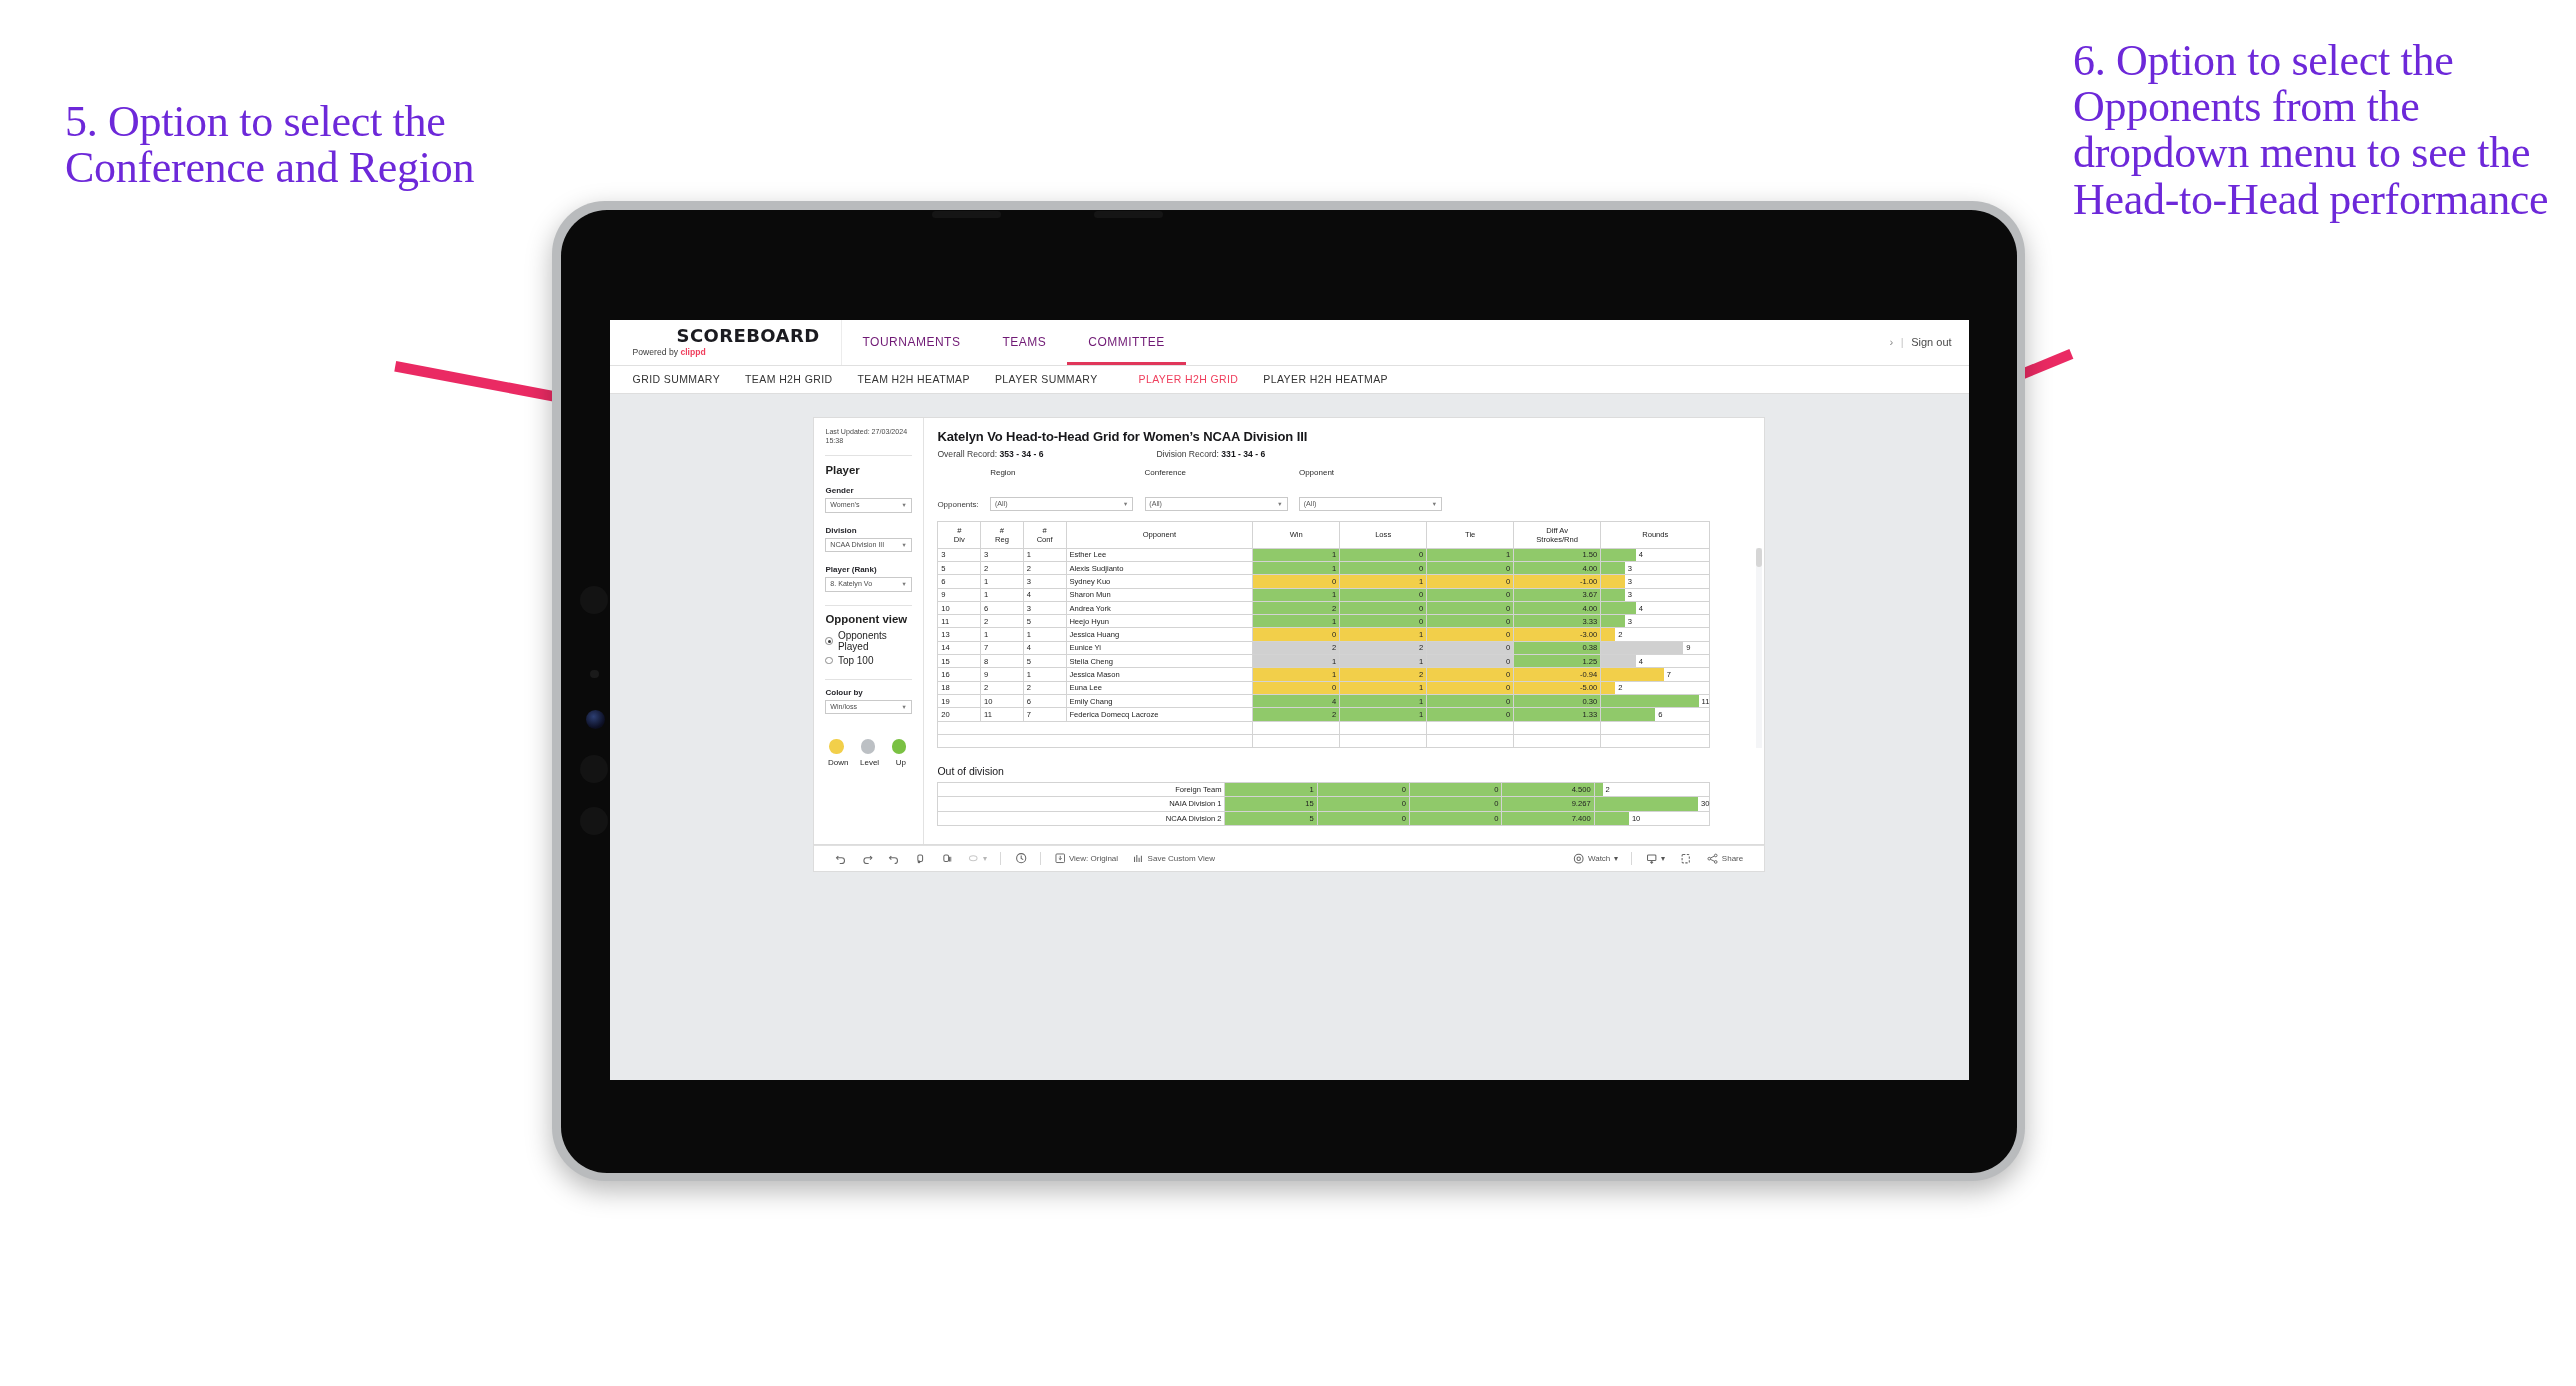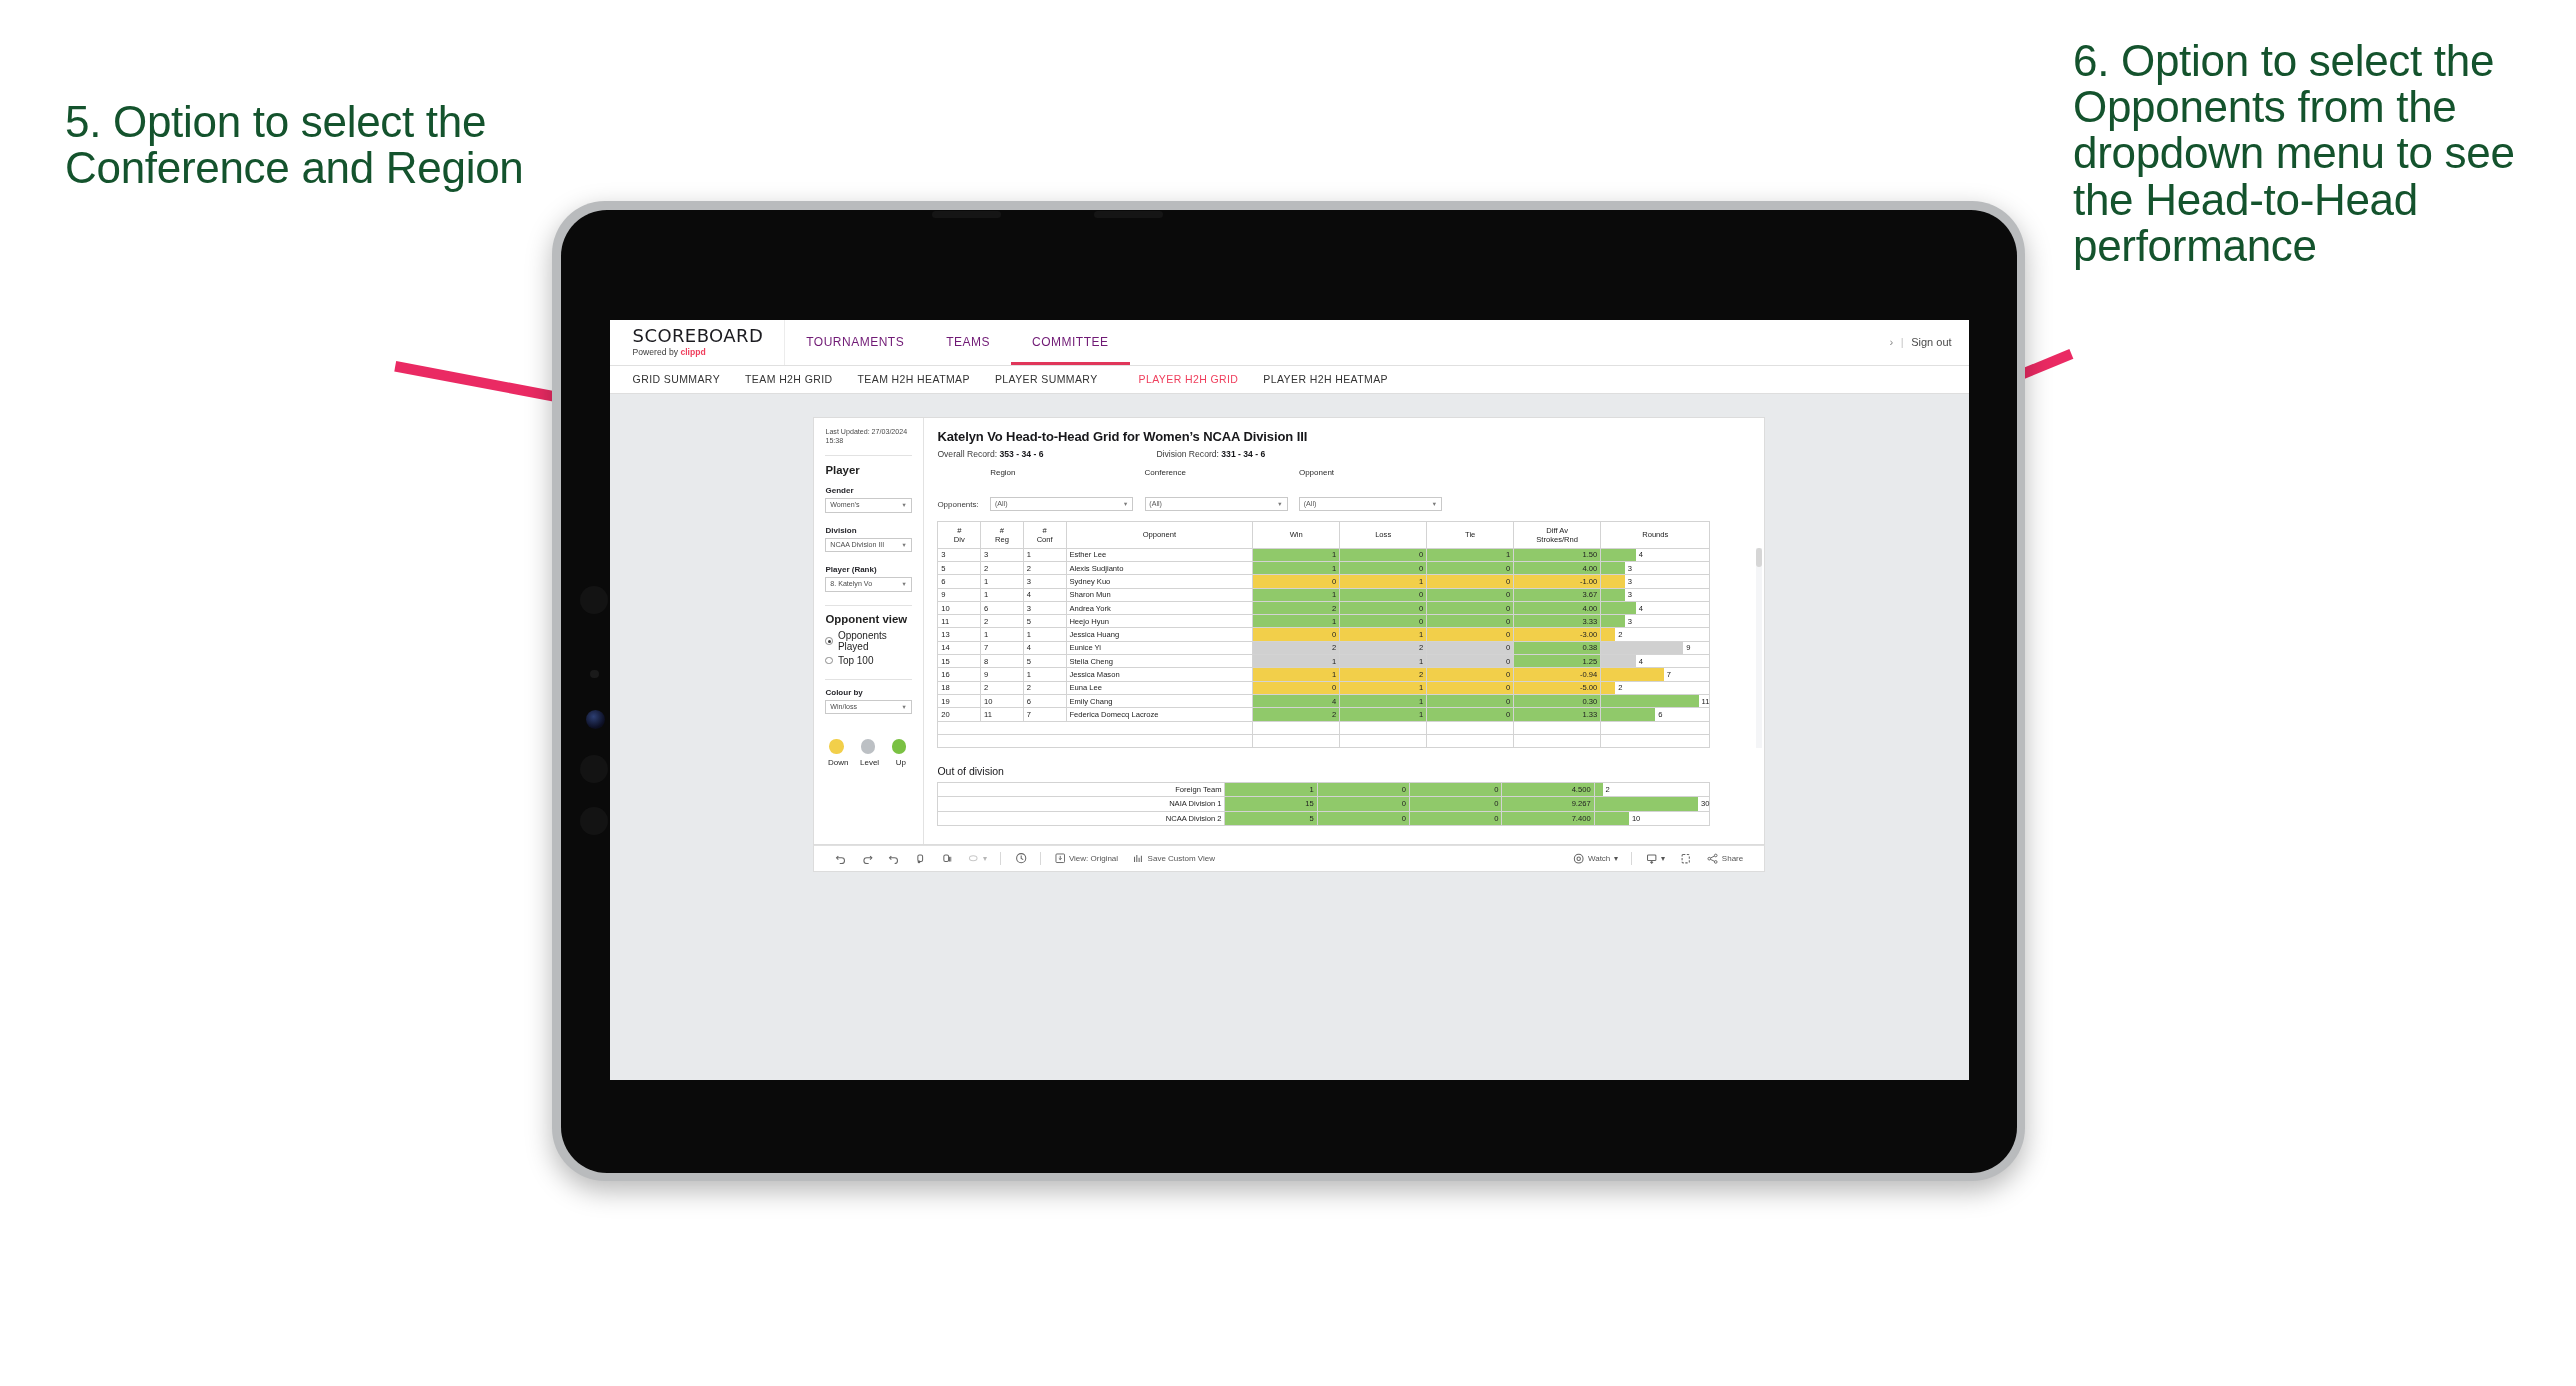--- a/index.html
+++ b/index.html
@@ -7,24 +7,24 @@
     width: 2576px; height: 1386px;
     background: #ffffff;
     font-family: "Liberation Sans", sans-serif;
     overflow: hidden;
   }
   #stage { position: relative; width: 2576px; height: 1386px; background: #fff; }
 
   
   .annot {
     position: absolute;
-    color: #14532d;
+    color: #6d28d9;
     font-size: 44px;
     line-height: 1.05;
-    font-family: Liberation Sans, sans-serif;
+    font-family: Liberation Serif, serif;
     letter-spacing: -0.3px;
   }
   #annot-left  { left: 65px; top: 99px; width: 476px; }
   #annot-right { left: 2073px; top: 38px; width: 504px; }
 
   .arrow-svg { position: absolute; left: 0; top: 0; width: 2576px; height: 1386px; pointer-events: none; }
 
   
   #device {
     position: absolute;
@@ -61,22 +61,23 @@
   .app-topbar {
     height: 46px; background: #fff; display: flex; align-items: stretch;
     border-bottom: 1px solid #e0e0e0; position: relative;
   }
   .brand {
     display: flex; flex-direction: column; justify-content: center;
     padding: 0 21px 0 23px; border-right: 1px solid #ececec;
   }
   .brand-title {
     font-family: "DejaVu Sans", sans-serif;
-    font-weight: 400; font-size: 18px; letter-spacing: 0.4px; color: #1b1b20;
+    font-weight: 700; font-size: 18px; letter-spacing: 0.4px; color: #1b1b20;
     line-height: 1;
+    margin-left: 44px;
   }
   .brand-sub { font-size: 8.6px; color: #3b3b3b; margin-top: 2.9px; line-height: 1; }
   .brand-sub b { color: #ef3e5c; font-weight: 700; }
 
   .topnav { display: flex; align-items: stretch; }
   .topnav-item {
     display: flex; align-items: center; padding: 0 21px;
     font-size: 12px; color: #701a75; letter-spacing: 0.5px;
     position: relative; cursor: pointer;
   }

